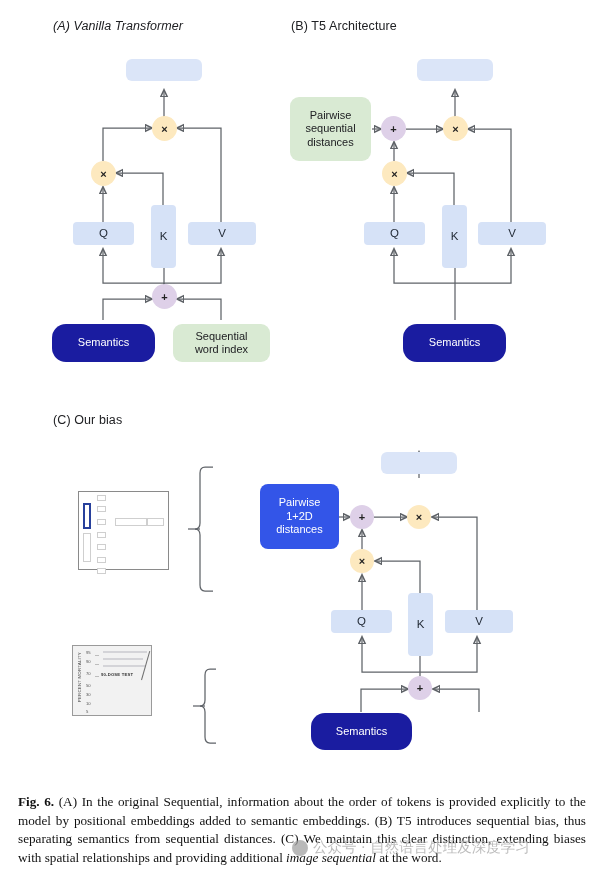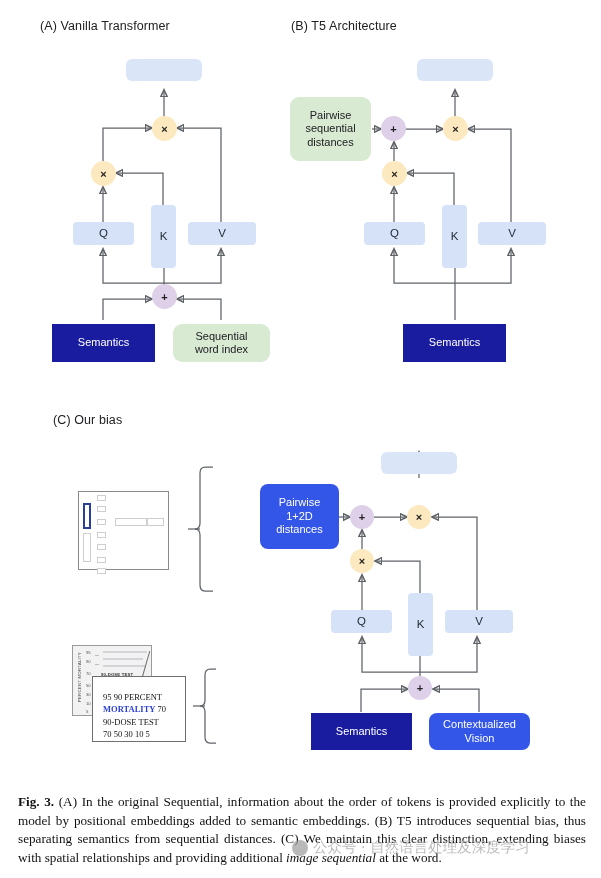--- a/index.html
+++ b/index.html
@@ -8,21 +8,21 @@
 
   .panel-title{position:absolute;font-size:12.5px;color:#202124;letter-spacing:.1px;white-space:nowrap;}
 
   
   .node{position:absolute;box-sizing:border-box;display:flex;align-items:center;justify-content:center;text-align:center;line-height:1.22;}
 
   .qkv{background:#d6e2f7;border-radius:4px;color:#1f2733;font-size:11.5px;}
   .outbar{background:#dbe5f8;border-radius:6px;}
 
   .greenbox{background:#d9ead3;border-radius:9px;color:#202124;font-size:11px;}
-  .navybox{background:#1a1ca0;border-radius:0;color:#ffffff;font-size:11px;}
+  .navybox{background:#1a1ca0;border-radius:14px;color:#ffffff;font-size:11px;}
   .bluebox{background:#3355e8;border-radius:8px;color:#ffffff;font-size:11px;}
 
   .op{position:absolute;border-radius:50%;display:flex;align-items:center;justify-content:center;font-size:11px;font-weight:bold;color:#222;}
   .op-mul{background:#fde9bf;}
   .op-add{background:#ded0e8;}
 
   svg.wires{position:absolute;left:0;top:0;width:601px;height:878px;overflow:visible;pointer-events:none;}
   svg.wires path,svg.wires line{fill:none;stroke:#5f6368;stroke-width:1.25px;}
 
   
@@ -130,21 +130,21 @@
 
     <path d="M479,712 L479,689 L433,689" marker-end="url(#ah)"></path>
 
     <path d="M213,467 L205,467 Q200,467 200,473 L200,523 Q200,529 195,529 Q200,529 200,535 L200,585 Q200,591 205,591 L213,591" stroke="#8a8a8a" stroke-width="1.6"></path>
     <line x1="188" y1="529" x2="200" y2="529" stroke="#8a8a8a" stroke-width="1.6"></line>
 
     <path d="M216,669 L210,669 Q205,669 205,675 L205,700 Q205,706 200,706 Q205,706 205,712 L205,737 Q205,743 210,743 L216,743" stroke="#555" stroke-width="1.6"></path>
     <line x1="193" y1="706" x2="205" y2="706" stroke="#555" stroke-width="1.6"></line>
   </svg>
 
-  <div class="panel-title" style="left:40px;top:19px;">(A) Vanilla Transformer</div>
+  <div class="panel-title" style="left:53px;top:19px;font-style:italic;">(A) Vanilla Transformer</div>
 
   <div class="node outbar" style="left:126px;top:59px;width:76px;height:22px;"></div>
 
   <div class="op op-mul" style="left:152px;top:116px;width:25px;height:25px;">×</div>
   <div class="op op-mul" style="left:91px;top:161px;width:25px;height:25px;">×</div>
   <div class="op op-add" style="left:152px;top:284px;width:25px;height:25px;">+</div>
 
   <div class="node qkv" style="left:73px;top:222px;width:61px;height:23px;">Q</div>
   <div class="node qkv" style="left:151px;top:205px;width:25px;height:63px;">K</div>
   <div class="node qkv" style="left:188px;top:222px;width:68px;height:23px;">V</div>
@@ -199,50 +199,40 @@
     <div class="ct-fuzz" style="left:30px;top:5px;width:44px;"></div>
     <div class="ct-fuzz" style="left:30px;top:12px;width:40px;"></div>
     <div class="ct-fuzz" style="left:30px;top:19px;width:42px;"></div>
     <div class="ct-cap" style="left:28px;top:26px;">90-DOSE TEST</div>
     <div class="ct-diag" style="left:68px;top:4px;height:30px;transform:rotate(16deg);"></div>
     <div class="ct-line" style="left:22px;top:9px;width:4px;"></div>
     <div class="ct-line" style="left:22px;top:18px;width:4px;"></div>
     <div class="ct-line" style="left:22px;top:30px;width:4px;"></div>
   </div>
 
-  <div class="ocrthumb" style="left:92px;top:676px;width:94px;height:66px;">
-    <div>95 90 PERCENT</div>
-    <div>
-      <span class="blue">MORTALITY</span> 70
-    </div>
-    <div>90-DOSE TEST</div>
-    <div>70 50 30 10 5</div>
-  </div>
 
   <div class="node outbar" style="left:381px;top:452px;width:76px;height:22px;"></div>
 
   <div class="node bluebox" style="left:260px;top:484px;width:79px;height:65px;white-space:pre-line;">Pairwise
 1+2D
 distances</div>
 
   <div class="op op-add" style="left:350px;top:505px;width:24px;height:24px;">+</div>
   <div class="op op-mul" style="left:407px;top:505px;width:24px;height:24px;">×</div>
   <div class="op op-mul" style="left:350px;top:549px;width:24px;height:24px;">×</div>
   <div class="op op-add" style="left:408px;top:676px;width:24px;height:24px;">+</div>
 
   <div class="node qkv" style="left:331px;top:610px;width:61px;height:23px;">Q</div>
   <div class="node qkv" style="left:408px;top:593px;width:25px;height:63px;">K</div>
   <div class="node qkv" style="left:445px;top:610px;width:68px;height:23px;">V</div>
 
   <div class="node navybox" style="left:311px;top:713px;width:101px;height:37px;">Semantics</div>
-  <div class="node bluebox" style="left:429px;top:713px;width:101px;height:37px;white-space:pre-line;">Contextualized
-Vision</div>
 
   <div class="caption">
-    <b>Fig. 3.</b>
+    <b>Fig. 6.</b>
     <span>(A) In the original Sequential, information about the order of tokens is provided explicitly to the model by positional embeddings added to semantic embeddings.</span>
     <span>(B) T5 introduces sequential bias, thus separating semantics from sequential distances.</span>
     <span>(C) We maintain this clear distinction, extending biases with spatial relationships and providing additional </span><i>image sequential</i><span> at the word.</span>
   </div>
 
   <div class="watermark">
     <span class="wm-dot"></span>
     <span>公众号 · 自然语言处理及深度学习</span>
   </div>
 

